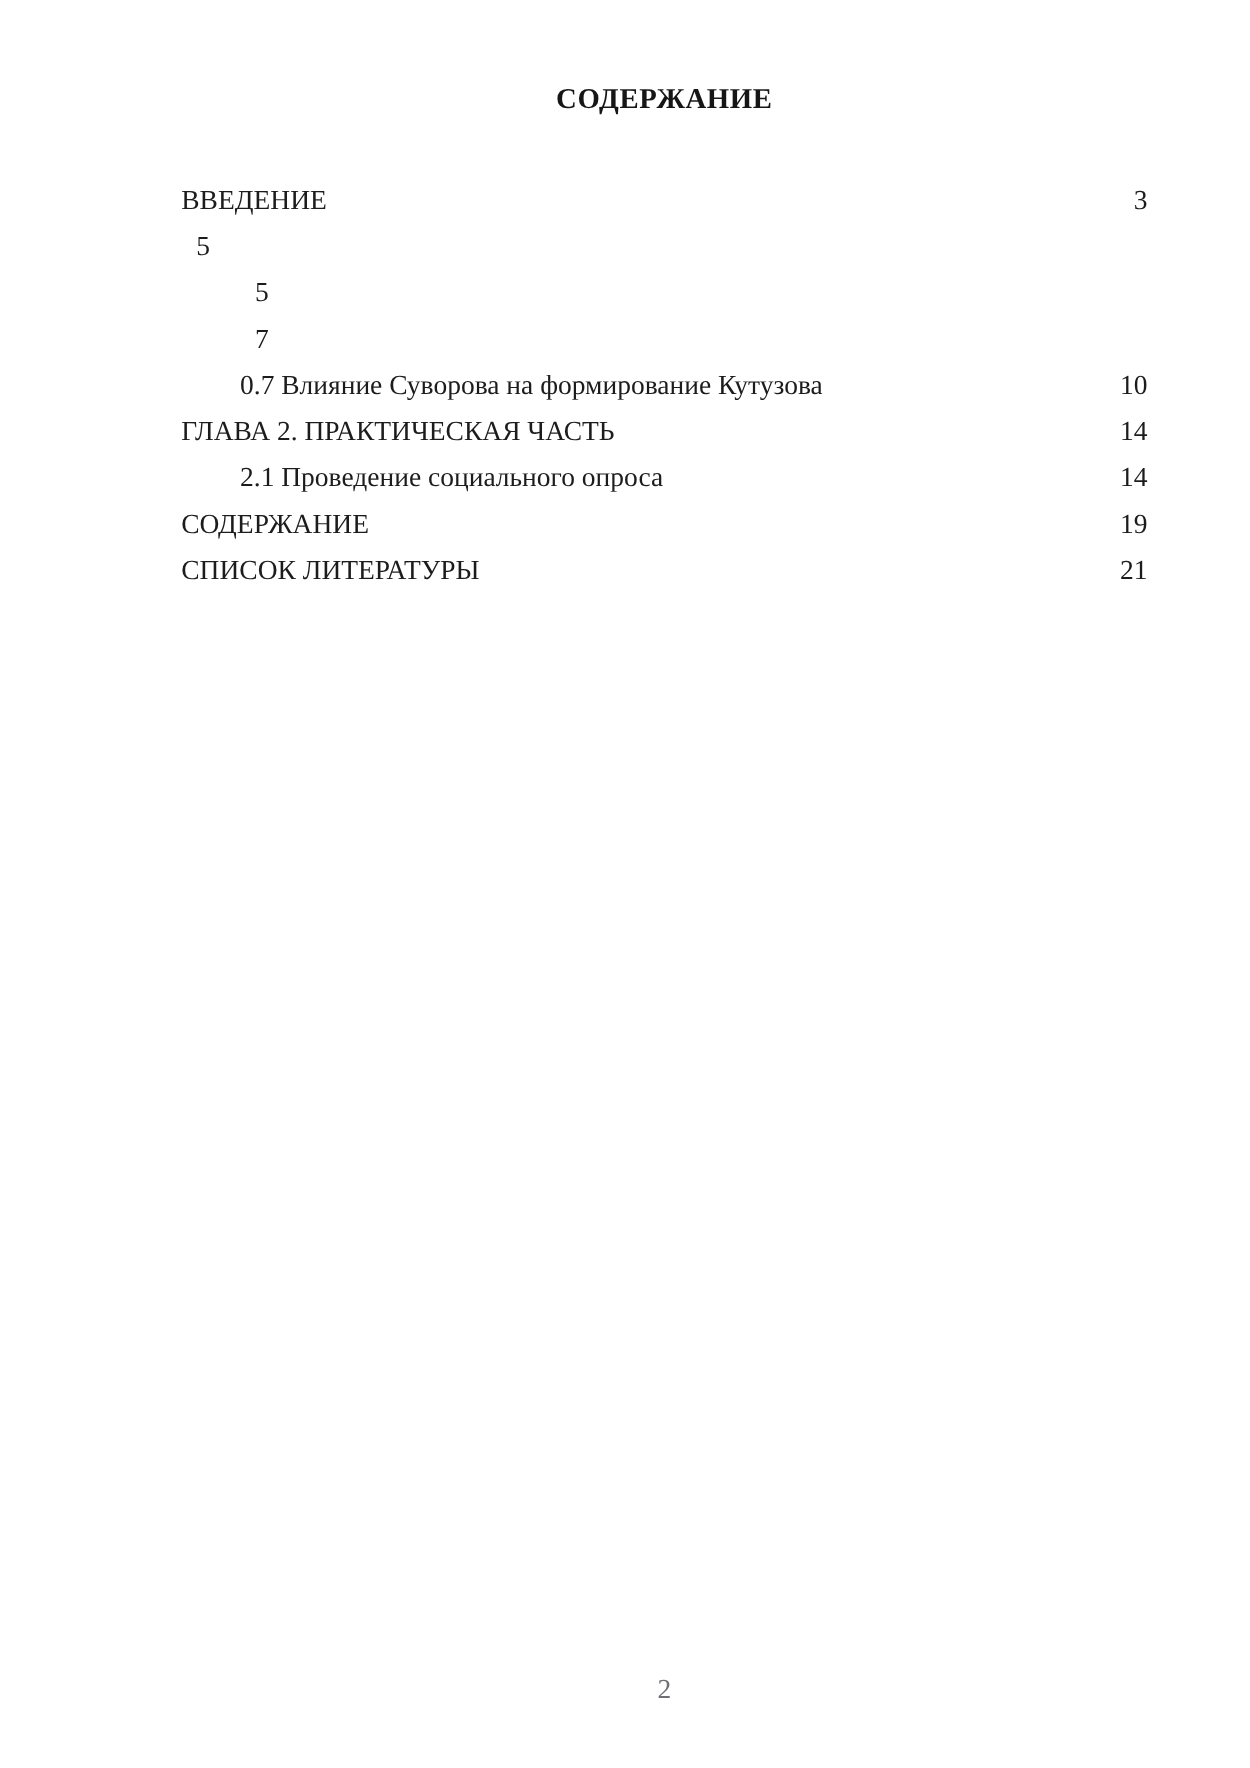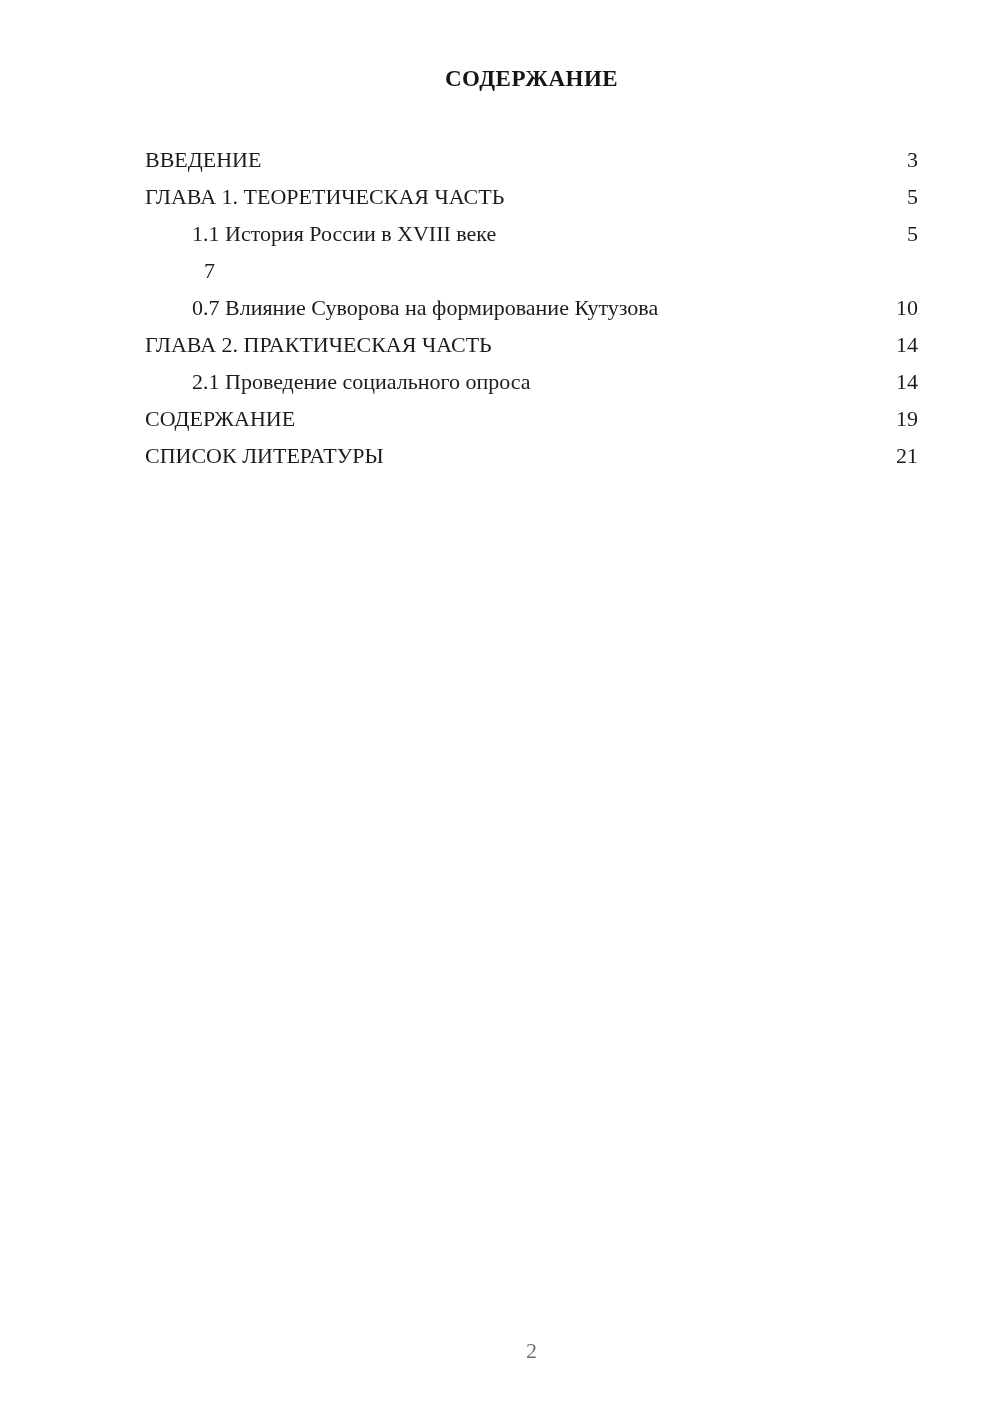--- a/index.html
+++ b/index.html
@@ -67,25 +67,23 @@
 <div class="page">
 
   <h1 class="doc-title">СОДЕРЖАНИЕ</h1>
 
   <div class="toc">
       <div class="toc-row level-0">
       <span class="toc-label">ВВЕДЕНИЕ</span>
       <span class="toc-page">3</span>
     </div>
       <div class="toc-row level-0">
-      <span class="toc-label">ГЛАВА 1. ТЕОРЕТИЧЕСКАЯ ЧАСТЬ</span>
       <span class="toc-page">5</span>
     </div>
       <div class="toc-row level-1">
-      <span class="toc-label">1.1 История России в XVIII веке</span>
       <span class="toc-page">5</span>
     </div>
       <div class="toc-row level-1">
       <span class="toc-page">7</span>
     </div>
       <div class="toc-row level-1">
       <span class="toc-label">0.7 Влияние Суворова на формирование Кутузова</span>
       <span class="toc-page">10</span>
     </div>
       <div class="toc-row level-0">

